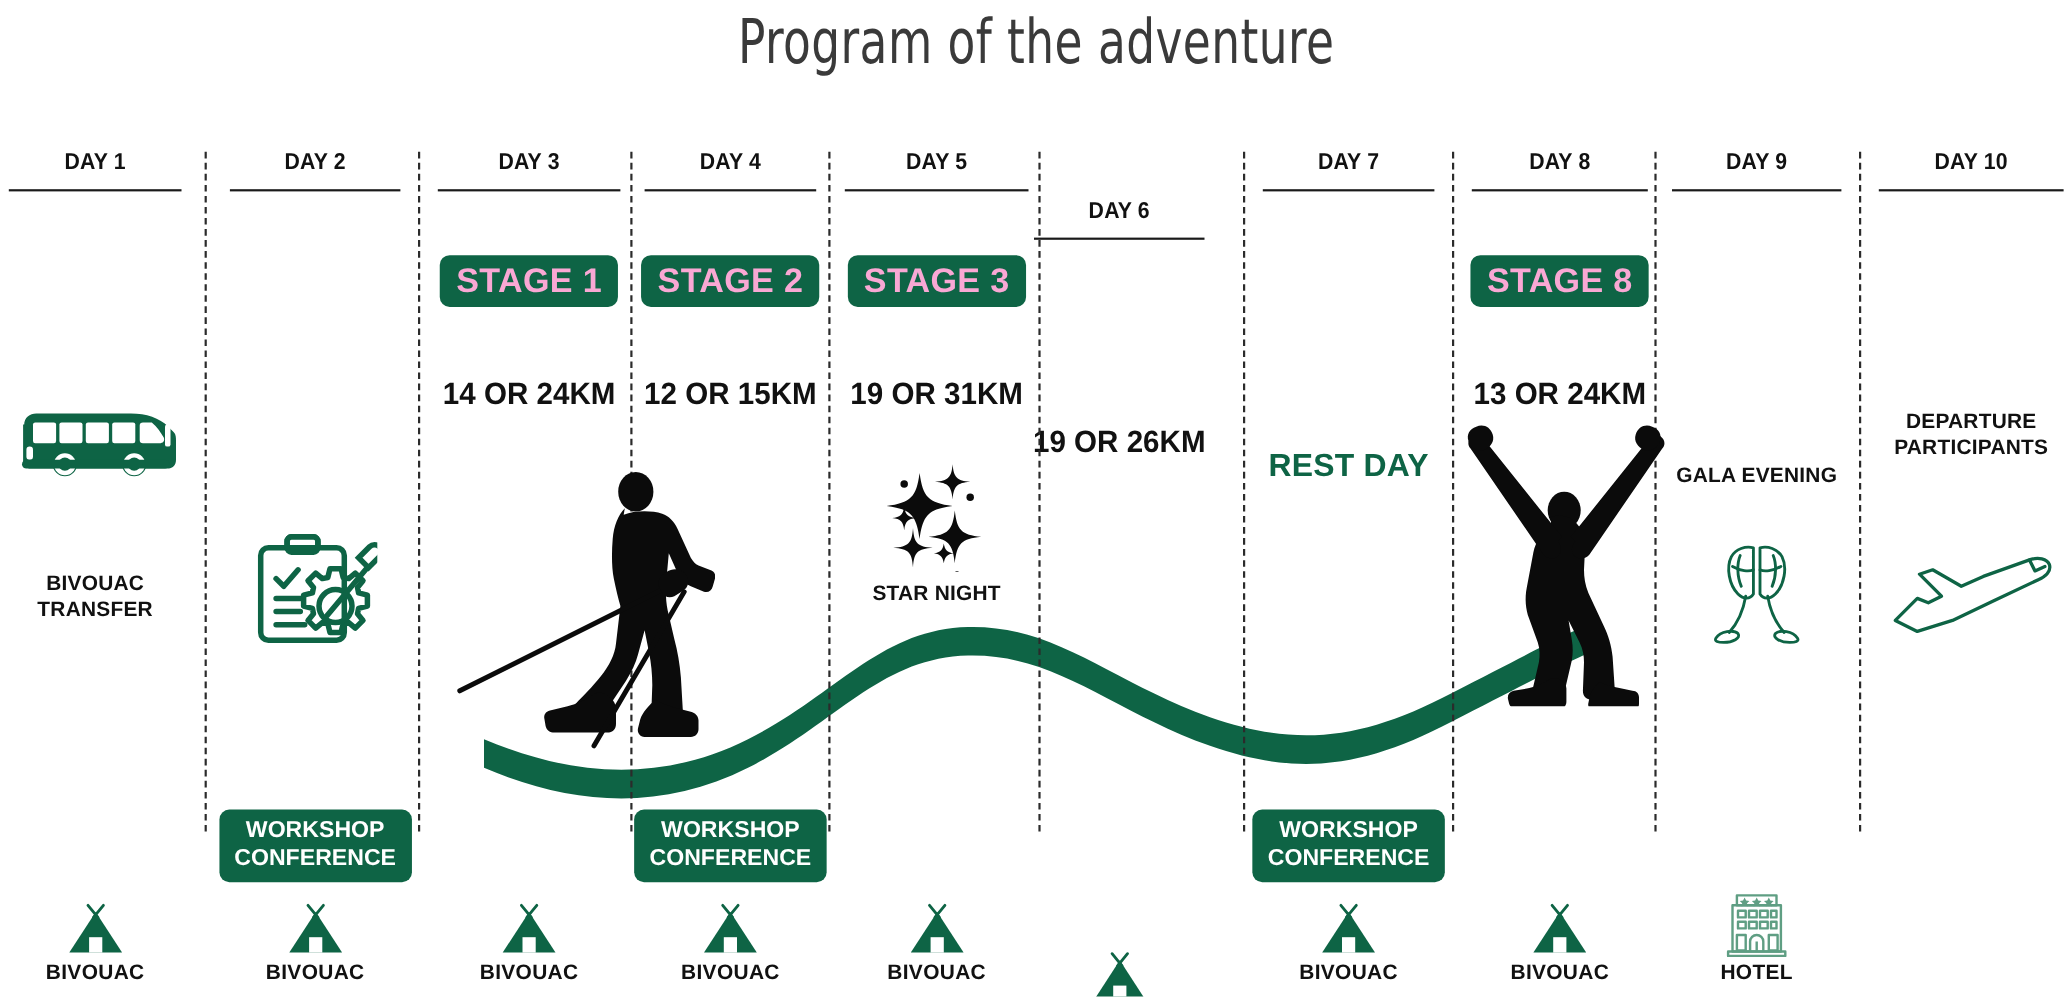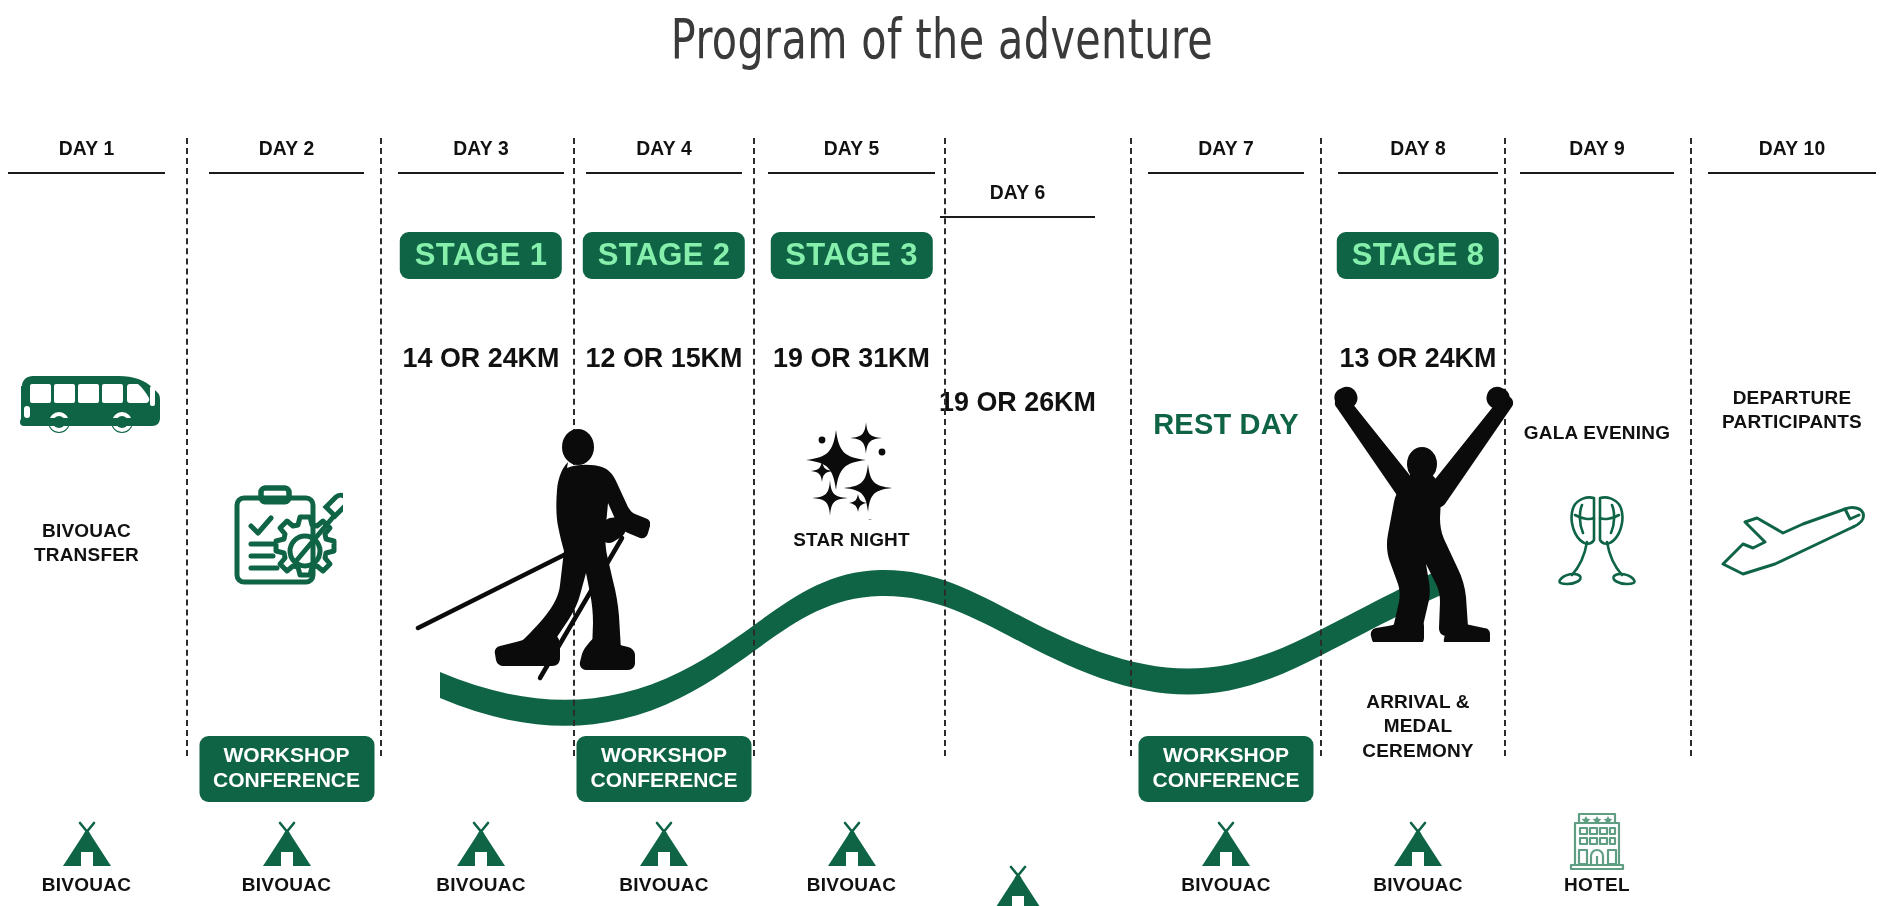--- a/index.html
+++ b/index.html
@@ -44,21 +44,21 @@
   
   .vdash {
     position: absolute; top: 138px; bottom: 150px; width: 0;
     border-left: 2px dashed #2b2b2b;
   }
 
   
   .stage-badge {
     position: absolute; top: 232px;
     left: 50%; transform: translateX(-50%);
-    background: #0e6445; color: #86efac;
+    background: #0e6445; color: #f9a8d4;
     border-radius: 9px;
     padding: 7px 15px 9px 15px;
     font-size: 31px; font-weight: 700;
     letter-spacing: 0.3px;
     white-space: nowrap;
     line-height: 1.0;
   }
 
   
   .dist {
@@ -312,23 +312,20 @@
         </svg>
         <div class="mlabel">BIVOUAC</div>
       </div>
     </div>
 
     <div class="col" style="left:1330px;width:176px;">
       <div class="day-label">DAY 8</div>
       <div class="day-rule"></div>
       <div class="stage-badge">STAGE 8</div>
       <div class="dist">13 OR 24KM</div>
-      <div class="cap" style="top:690px;white-space:pre-line;">ARRIVAL &amp;
-MEDAL
-CEREMONY</div>
 
       <div class="marker">
         <svg width="62" height="54" viewBox="0 0 62 54">
           <path d="M24 5 L33 16 M38 5 L29 16" stroke="#0e6445" stroke-width="2.6" fill="none" stroke-linecap="round"></path>
           <path d="M31 11 L55 48 H7 Z" fill="#0e6445"></path>
           <rect x="25" y="34" width="12" height="14" fill="#ffffff"></rect>
         </svg>
         <div class="mlabel">BIVOUAC</div>
       </div>
     </div>
@@ -380,21 +377,21 @@
             <path d="M41 6 l1.4 2.7 3 .4 -2.2 2.1 .5 3 -2.7-1.4 -2.7 1.4 .5-3 -2.2-2.1 3-.4z"></path>
           </g>
         </svg>
         <div class="mlabel">HOTEL</div>
       </div>
     </div>
 
     <div class="col" style="left:1700px;width:184px;">
       <div class="day-label">DAY 10</div>
       <div class="day-rule"></div>
-      <div class="cap" style="top:386px;white-space:pre-line;">DEPARTURE
+      <div class="cap" style="top:372px;white-space:pre-line;">DEPARTURE
 PARTICIPANTS</div>
 
       <div class="iconbox" style="top:500px;">
         <svg width="150" height="80" viewBox="0 0 150 80">
           <g fill="none" stroke="#0e6445" stroke-width="3" stroke-linejoin="round" stroke-linecap="round">
             <path d="M6 64 L26 44 L36 48 L48 42 L28 22 L40 18 L66 33 L86 24 L128 9
                      C136 6, 144 8, 146 13 C148 19, 143 24, 136 27
                      L96 46 L58 64 L26 74 Z"></path>
             <path d="M128 9 L133 19 L142 15"></path>
           </g>

